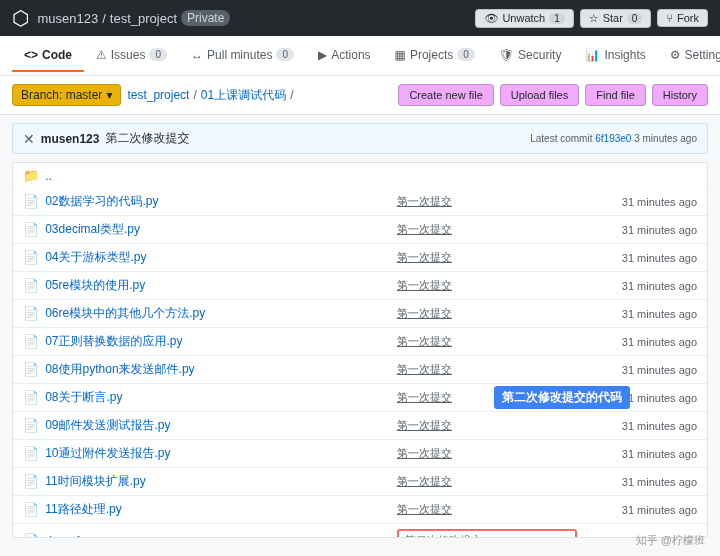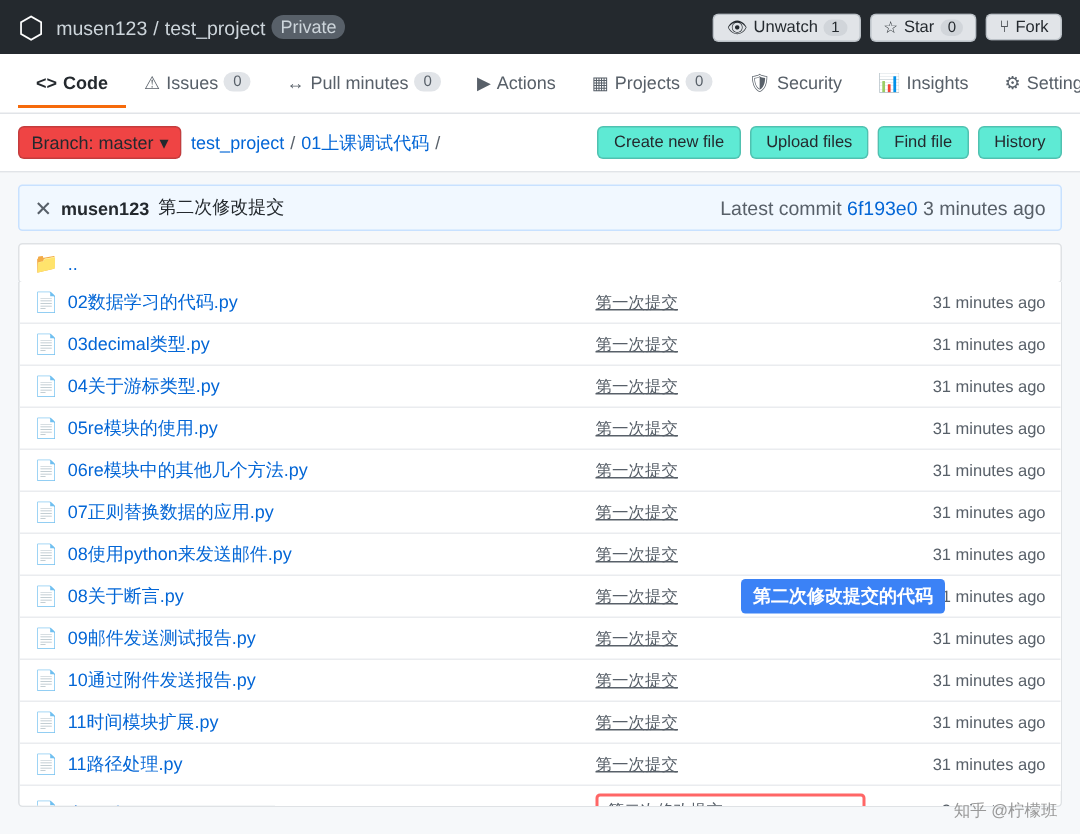--- a/index.html
+++ b/index.html
@@ -18,34 +18,34 @@
 
     
     .nav-tabs { background: #fff; border-bottom: 1px solid #e1e4e8; padding: 0 12px; display: flex; align-items: center; gap: 0; height: 40px; }
     .nav-tab { padding: 8px 12px; font-size: 12px; color: #586069; cursor: pointer; display: flex; align-items: center; gap: 4px; border-bottom: 2px solid transparent; white-space: nowrap; }
     .nav-tab.active { color: #24292e; border-bottom: 2px solid #f66a0a; font-weight: 600; }
     .tab-count { background: #e1e4e8; border-radius: 10px; padding: 1px 6px; font-size: 10px; }
 
     
     .breadcrumb-bar { background: #fff; padding: 8px 12px; border-bottom: 1px solid #e1e4e8; display: flex; align-items: center; justify-content: space-between; }
     .breadcrumb-left { display: flex; align-items: center; gap: 6px; font-size: 12px; }
-    .branch-selector { background: #ef4444; border: 1px solid rgba(27,31,35,.2); border-radius: 4px; padding: 3px 8px; font-size: 12px; cursor: pointer; display: flex; align-items: center; gap: 4px; }
+    .branch-selector { background: #eab308; border: 1px solid rgba(27,31,35,.2); border-radius: 4px; padding: 3px 8px; font-size: 12px; cursor: pointer; display: flex; align-items: center; gap: 4px; }
     .breadcrumb-path { display: flex; align-items: center; gap: 4px; }
     .breadcrumb-path a { color: #0366d6; text-decoration: none; }
     .breadcrumb-path span { color: #586069; }
     .breadcrumb-right { display: flex; gap: 6px; }
-    .action-btn { background: #5eead4; border: 1px solid rgba(27,31,35,.2); border-radius: 4px; padding: 4px 10px; font-size: 11px; cursor: pointer; color: #24292e; }
+    .action-btn { background: #f0abfc; border: 1px solid rgba(27,31,35,.2); border-radius: 4px; padding: 4px 10px; font-size: 11px; cursor: pointer; color: #24292e; }
 
     
     .commit-bar { background: #f1f8ff; border: 1px solid #c8e1ff; border-radius: 3px; margin: 8px 12px; padding: 6px 10px; display: flex; align-items: center; justify-content: space-between; font-size: 12px; }
     .commit-bar-left { display: flex; align-items: center; gap: 6px; }
     .x-btn { color: #586069; cursor: pointer; font-size: 14px; }
     .commit-author { font-weight: 600; }
     .commit-message { color: #24292e; }
-    .commit-bar-right { color: #586069; font-size: 13px; }
+    .commit-bar-right { color: #586069; font-size: 10px; }
     .commit-hash { color: #0366d6; }
 
     
     .file-table { margin: 0 12px; border: 1px solid #dfe2e5; border-radius: 3px; background: #fff; }
     .file-row { display: grid; grid-template-columns: 1fr 180px 120px; border-bottom: 1px solid #eaecef; padding: 5px 10px; align-items: center; font-size: 12px; }
     .file-row:last-child { border-bottom: none; }
     .file-name { display: flex; align-items: center; gap: 6px; color: #0366d6; cursor: pointer; }
     .file-icon { color: #6a737d; font-size: 13px; }
     .commit-col { color: #586069; font-size: 11px; text-decoration: underline; }
     .commit-col.highlighted { border: 2px solid #f66; border-radius: 3px; padding: 2px 6px; background: #fff; }

